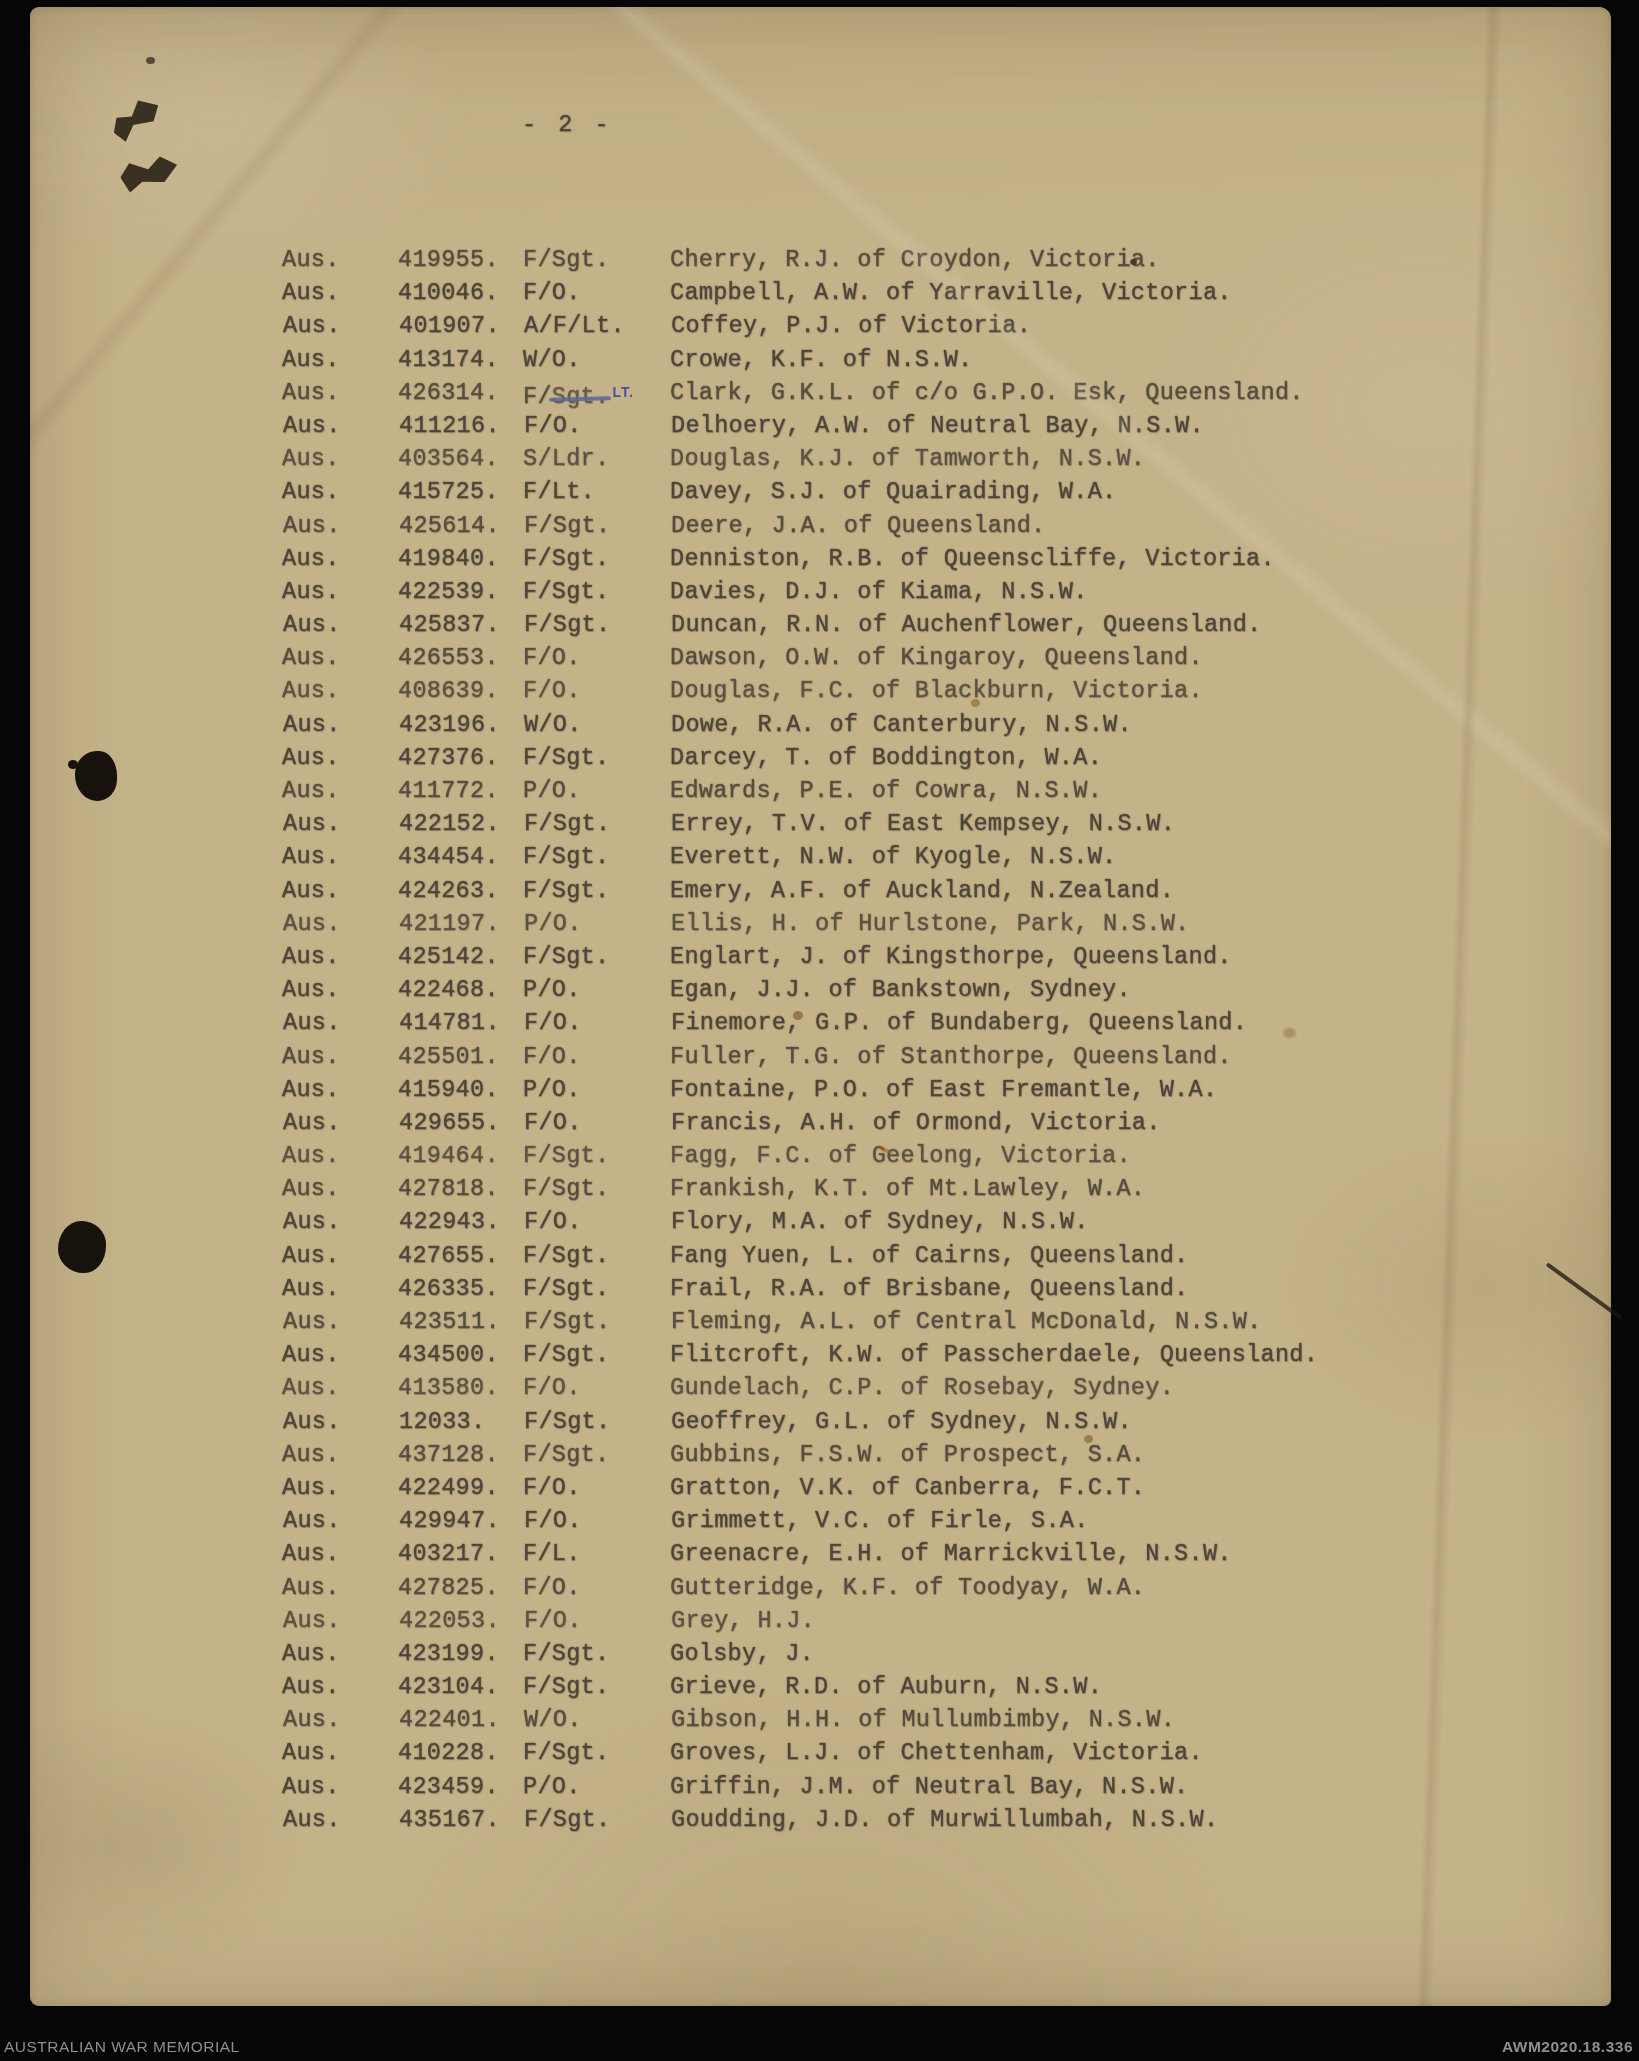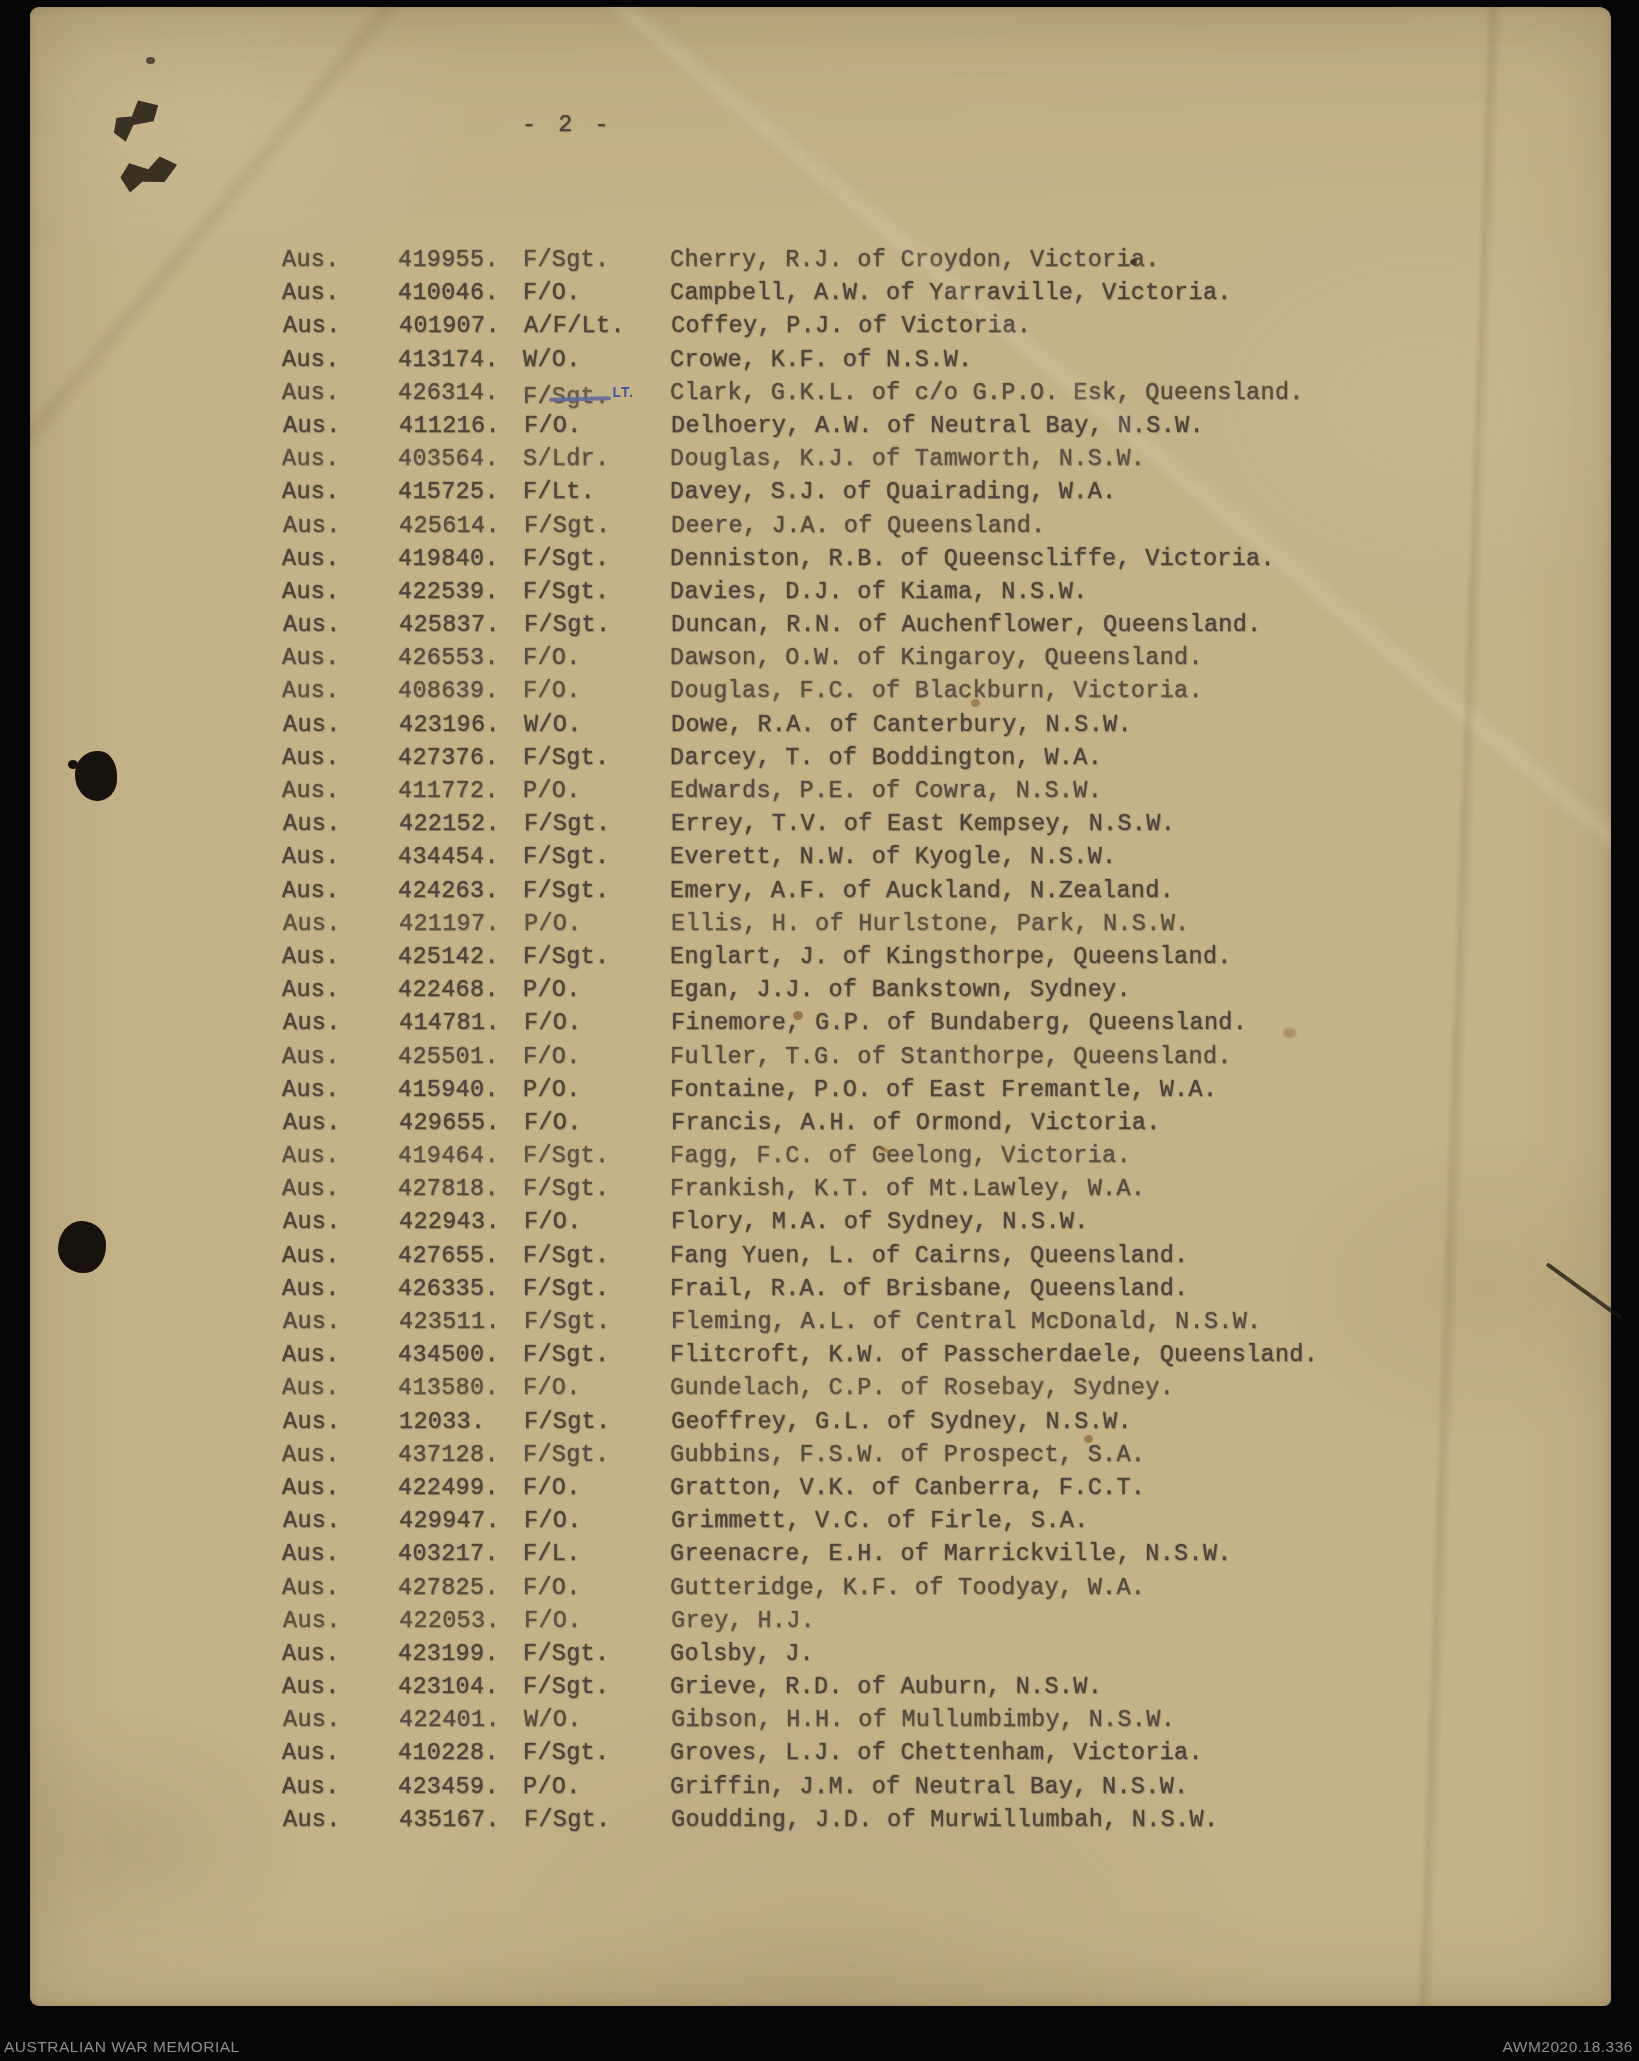--- a/index.html
+++ b/index.html
@@ -88,21 +88,21 @@
   .speck-3{left:763px;top:1004px;width:10px;height:9px;background:#7c4e1e;opacity:.6;}
   .speck-4{left:848px;top:1141px;width:14px;height:4px;background:#9c6524;opacity:.6;transform:rotate(24deg);}
   .speck-5{left:1054px;top:1428px;width:9px;height:8px;background:#82511d;opacity:.55;}
   .speck-6{left:1253px;top:1021px;width:13px;height:10px;background:#8a5c28;opacity:.4;filter:blur(1px);}
   
   .scan-footer{
     position:absolute;left:0;bottom:0;width:100%;height:43px;
     font-family:"Liberation Sans",sans-serif;color:#8f8f8f;font-size:15.5px;
   }
   .scan-footer .left{position:absolute;left:4px;bottom:5px;letter-spacing:.5px;}
-  .scan-footer .right{position:absolute;right:6px;bottom:5px;letter-spacing:.5px;}
+  .scan-footer .right{position:absolute;right:6px;bottom:5px;letter-spacing:.5px;font-weight:bold;}
 </style>
 </head>
 <body>
 
 <div class="paper">
 
   <div class="page-number typed">- 2 -</div>
 
   <div class="roster typed">
   <div class="row">

